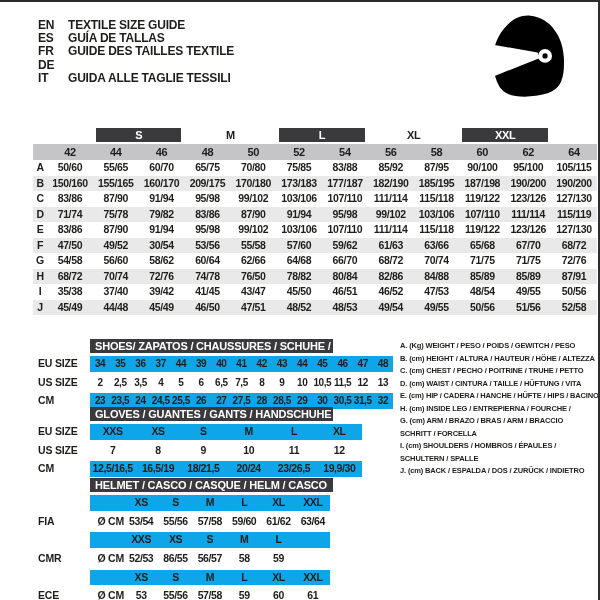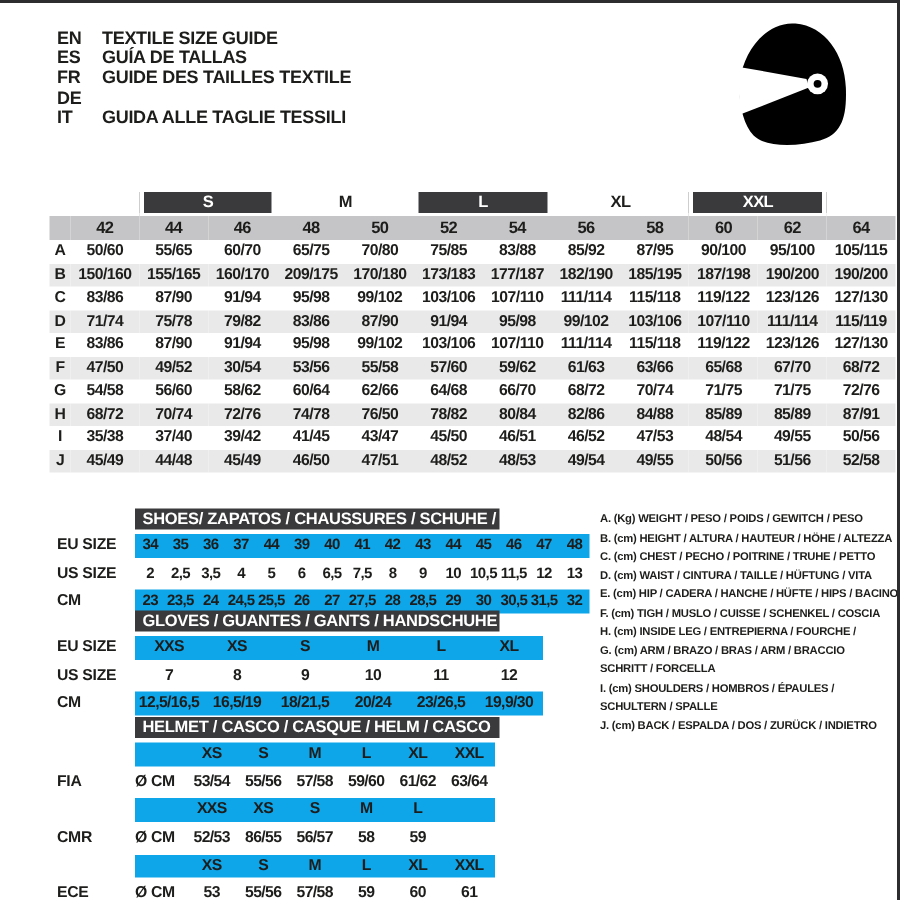--- a/index.html
+++ b/index.html
@@ -41,21 +41,21 @@
   .srow { display:flex; height:15.5px; line-height:15.5px; margin-top:3px; }
   #helmet-block .srow { height:15.7px; line-height:15.7px; }
   .rlabel { width:52px; font-weight:700; font-size:10.5px; letter-spacing:-0.2px; }
   .cells { display:flex; }
   #shoes-block .cells { width:303px; }
   #gloves-block .cells { width:272px; }
   .cell { flex:1; text-align:center; font-weight:700; letter-spacing:-0.4px; font-size:10px; overflow:visible; white-space:nowrap; }
   #gloves-block .cell { font-size:10.5px; }
   .gray { background:#0ea5e9; }
   .hcells { display:flex; width:240px; }
-  .hcells .unit { width:34px; flex:none; text-align:left; font-weight:700; font-size:10.5px; letter-spacing:-0.2px; }
+  .hcells .unit { width:34px; flex:none; text-align:right; font-weight:700; font-size:10.5px; letter-spacing:-0.2px; }
   .hcells .cell { font-size:10.5px; }
 
   
   .legend { position:absolute; left:400px; top:338px; width:200px; }
   .legend-line { font-size:7.5px; font-weight:700; line-height:12.55px;
                  letter-spacing:-0.15px; white-space:nowrap; }
 </style>
 </head>
 <body>
 
@@ -462,21 +462,20 @@
         </div>
       </div>
     </div>
 
   <div class="legend" id="legend">
       <div class="legend-line">A. (Kg) WEIGHT / PESO / POIDS / GEWITCH / PESO</div>
       <div class="legend-line">B. (cm) HEIGHT / ALTURA / HAUTEUR / HÖHE / ALTEZZA</div>
       <div class="legend-line">C. (cm) CHEST / PECHO / POITRINE / TRUHE / PETTO</div>
       <div class="legend-line">D. (cm) WAIST / CINTURA / TAILLE / HÜFTUNG / VITA</div>
       <div class="legend-line">E. (cm) HIP / CADERA / HANCHE / HÜFTE / HIPS /  BACINO</div>
-      <div class="legend-line">F. (cm) TIGH / MUSLO / CUISSE / SCHENKEL / COSCIA</div>
       <div class="legend-line">H. (cm) INSIDE LEG / ENTREPIERNA / FOURCHE /</div>
       <div class="legend-line">G. (cm) ARM  / BRAZO / BRAS / ARM / BRACCIO</div>
       <div class="legend-line">SCHRITT / FORCELLA</div>
       <div class="legend-line">I.  (cm) SHOULDERS / HOMBROS / ÉPAULES /</div>
       <div class="legend-line">SCHULTERN / SPALLE</div>
       <div class="legend-line">J. (cm) BACK / ESPALDA / DOS / ZURÜCK / INDIETRO</div>
     </div>
 
 </div>
 

